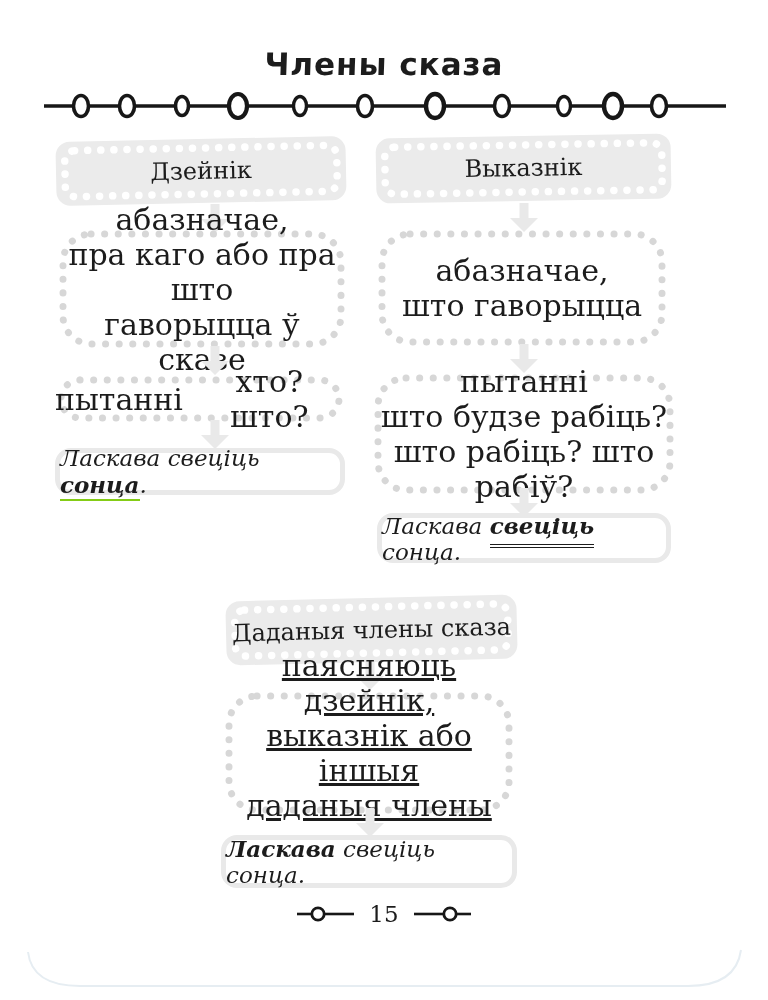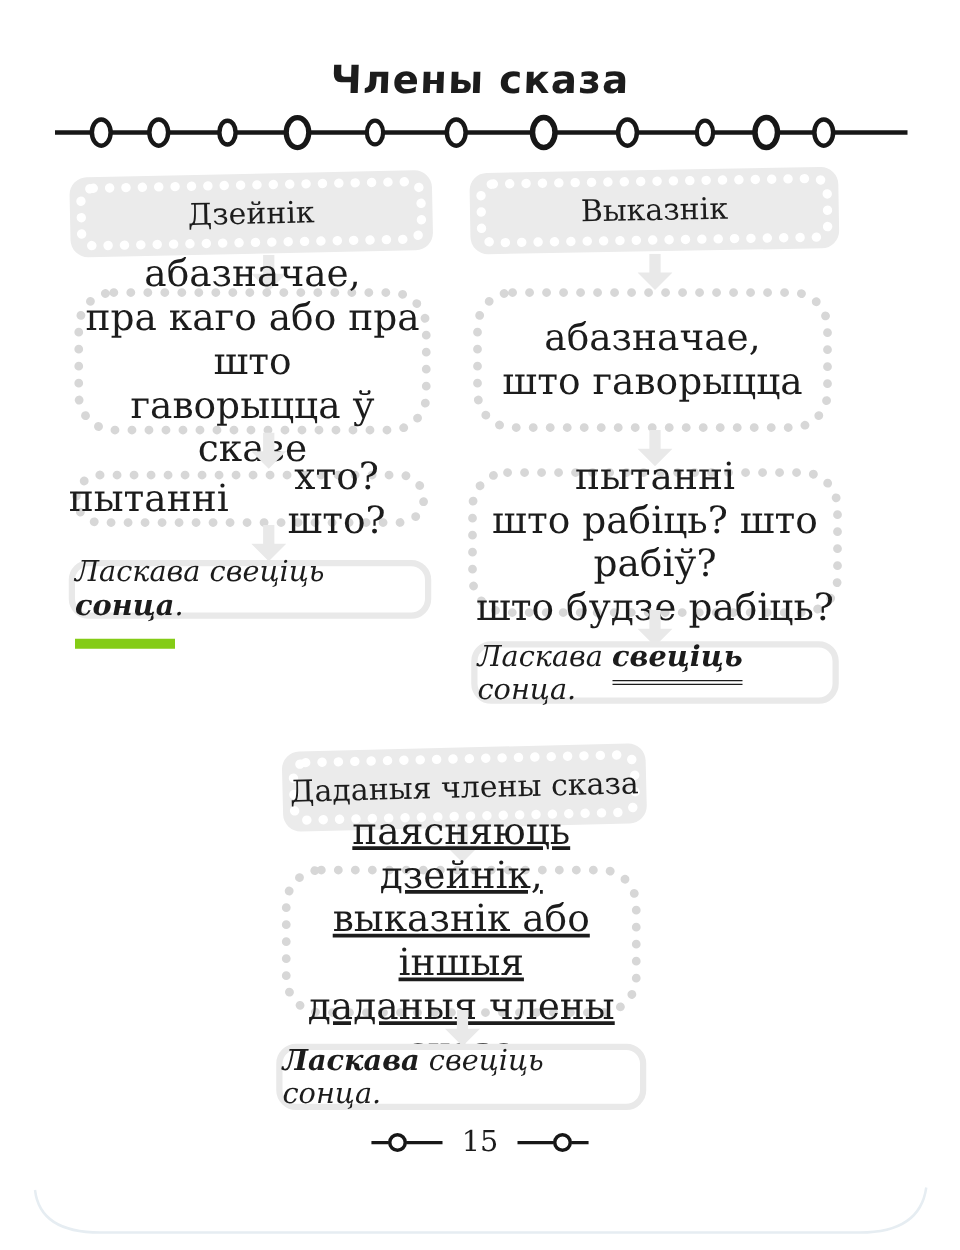--- a/index.html
+++ b/index.html
@@ -41,21 +41,21 @@
     border-radius:16px;
     background:#fff;
     display:flex;align-items:center;justify-content:center;
     font-style:italic;
     font-size:23px;
     box-sizing:border-box;
   }
   .ital{}
   .qlabel{margin-right:0.35em;}
   .hl{font-weight:bold;font-style:italic;}
-  .u1{border-bottom:8px solid #84cc16;padding-bottom:13px;font-style:italic;}
+  .u1{border-bottom:2px solid #84cc16;padding-bottom:1px;font-style:italic;}
   .u2{border-bottom:4px double #1c1c1c;padding-bottom:5px;}
   .footer{
     left:0;top:901px;width:768px;
     display:flex;align-items:center;justify-content:center;
     gap:14px;
     font-size:23px;
   }
   .arrow-icon{position:absolute;}
   .page-edge{position:absolute;left:0;top:0;}
 </style>
@@ -155,22 +155,22 @@
   <svg class="arrow-icon" style="left:510px;top:344px;" width="28" height="30" viewBox="0 0 28 30">
     <polygon points="9.5,0 18.5,0 18.5,15 28,15 14,29 0,15 9.5,15" fill="#e9e9e9"></polygon>
   </svg>
 
   <div class="node" style="left:372px;top:372px;width:304px;height:124px;">
     <svg class="bg" width="304" height="124">
       <rect x="6" y="6" width="292" height="112" rx="28" fill="none" stroke="#d7d7d7" stroke-width="7" stroke-dasharray="0.1 13.5" stroke-linecap="round"></rect>
     </svg>
     <div class="txt">
       <span>пытанні</span>
+      <span class="ital">што будзе рабіць?</span>
       <span class="ital">што рабіць? што рабіў?</span>
-      <span class="ital">што будзе рабіць?</span>
     </div>
   </div>
 
   <svg class="arrow-icon" style="left:510px;top:488px;" width="28" height="30" viewBox="0 0 28 30">
     <polygon points="9.5,0 18.5,0 18.5,15 28,15 14,29 0,15 9.5,15" fill="#e9e9e9"></polygon>
   </svg>
 
   <div class="abs example-box" style="left:377px;top:513px;width:294px;height:50px;">
     <span><span>Ласкава </span><span class="hl u2">свеціць</span><span> сонца.</span></span>
   </div>

